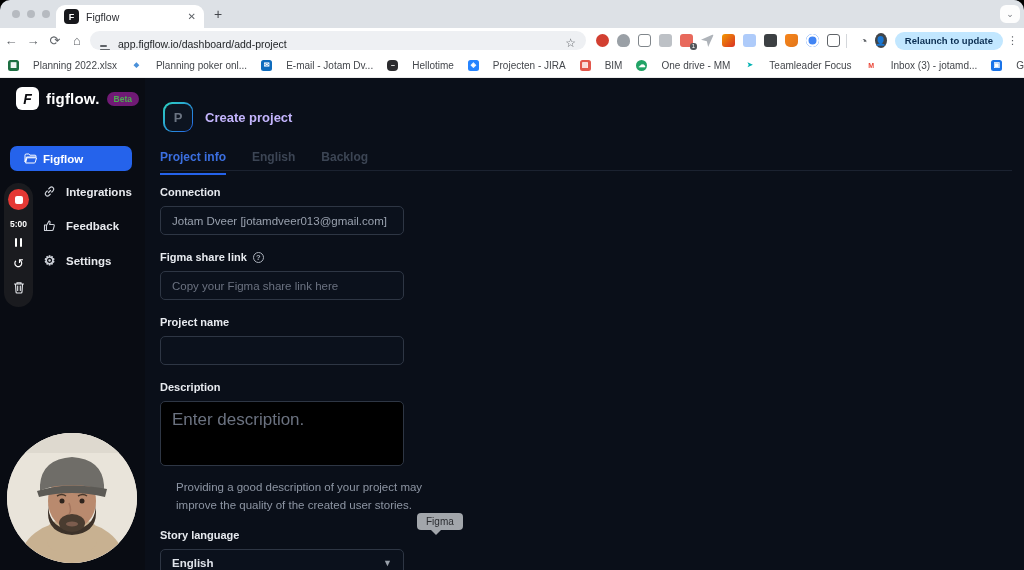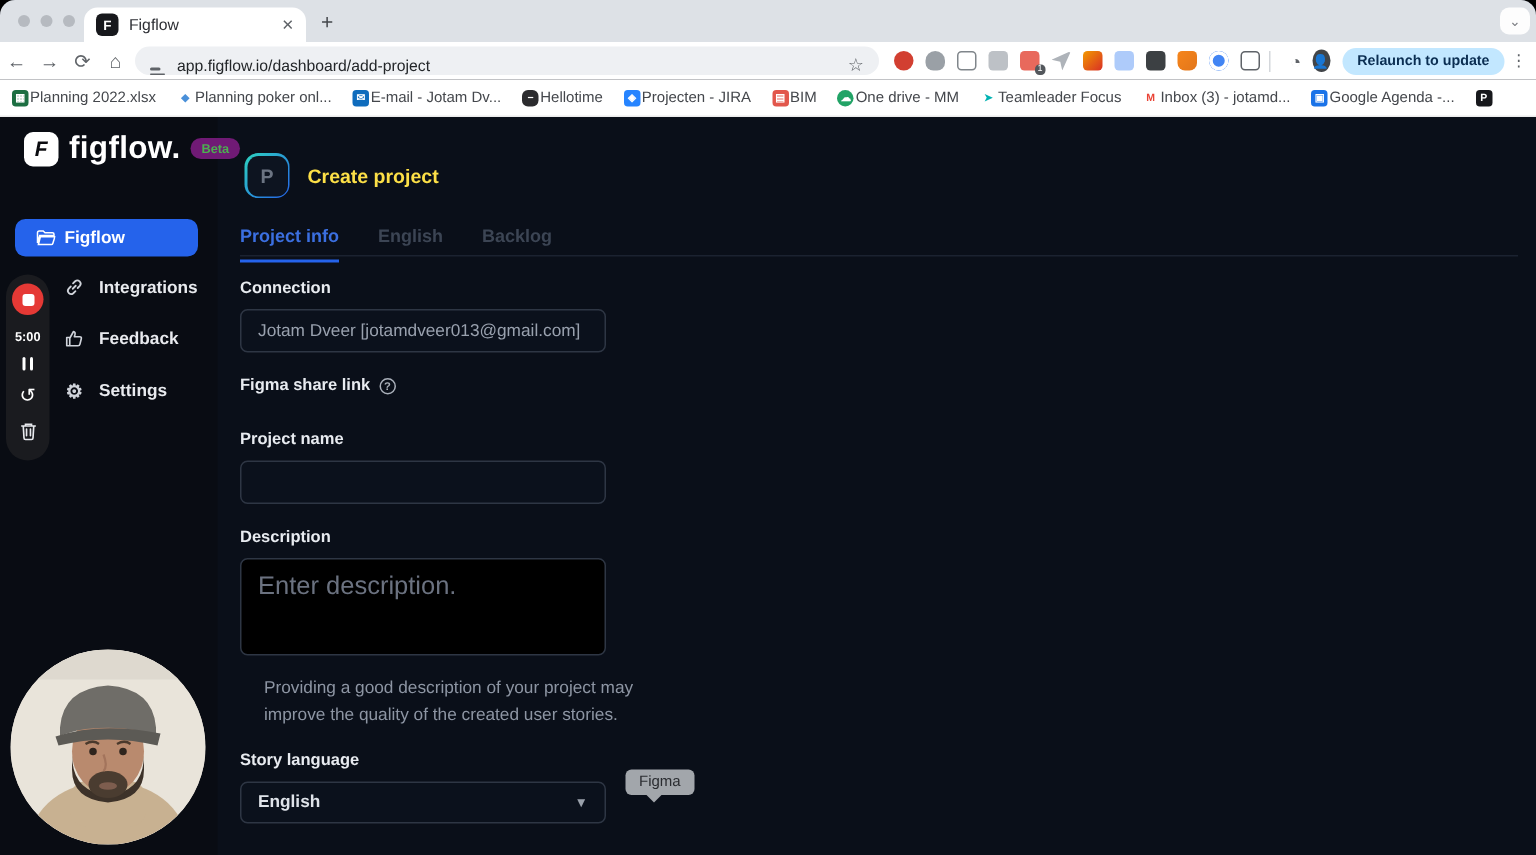--- a/index.html
+++ b/index.html
@@ -38,32 +38,32 @@
     font-size:6px; border-radius:3px; padding:0 2px; line-height:7px; }
   .chrome-sep { width:1px; height:14px; background:#d4d7db; margin:0 6px; }
   .avatar-chrome { width:15px; height:15px; border-radius:50%; background:#414549; color:#d9dbde;
     font-size:9px; display:flex; align-items:center; justify-content:center; }
   .relaunch { margin-left:8px; height:18px; background:#c2e7ff; color:#0b2e52; border-radius:9px;
     font-size:9.5px; display:flex; align-items:center; padding:0 10px; font-weight:600; white-space:nowrap; }
   .kebab { color:#5f6368; font-size:11px; margin:0 6px 0 4px; }
 
   .bookmarksbar { position:absolute; top:53px; left:0; right:0; height:25px; background:#fff;
     display:flex; align-items:center; padding:0 8px; gap:14px; border-bottom:1px solid #ececec; }
-  .bm { display:flex; align-items:center; gap:1px; font-size:10px; color:#44474c; white-space:nowrap; }
+  .bm { display:flex; align-items:center; gap:14px; font-size:10px; color:#44474c; white-space:nowrap; }
   .bm-ic { width:11px; height:11px; border-radius:2.5px; flex:none; display:flex; align-items:center;
     justify-content:center; color:#fff; font-size:7px; font-weight:bold; }
   .bm-spacer { flex:1; }
 
   
   .app { position:absolute; top:78px; left:0; right:0; bottom:0; background:#0a0f19; }
   .sidebar { position:absolute; top:0; left:0; bottom:0; width:145px; background:#090c13; }
   .logo-row { position:absolute; top:9px; left:16px; display:flex; align-items:center; gap:7px; }
   .logo-sq { width:23px; height:23px; background:#fff; border-radius:6px; color:#0b0c10;
     font-weight:bold; font-size:14px; display:flex; align-items:center; justify-content:center; font-style:italic; }
-  .logo-text { color:#fff; font-weight:bold; font-size:21px; letter-spacing:.2px; }
+  .logo-text { color:#fff; font-weight:bold; font-size:15px; letter-spacing:.2px; }
   .beta-badge { background:#701a75; color:#4caf50; font-size:8.5px; font-weight:bold;
     border-radius:8px; padding:2px 7px; }
   .nav-btn-active { position:absolute; left:10px; top:68px; width:122px; height:25px;
     background:var(--accent); border-radius:7px; display:flex; align-items:center; gap:9px;
     padding:0 0 0 33px; color:#fff; font-size:11.5px; font-weight:bold; }
   .side-item { position:absolute; left:43px; display:flex; align-items:center; gap:10px;
     color:#e8eaee; font-size:11.5px; font-weight:bold; }
   .side-ic { width:13px; display:inline-flex; justify-content:center; color:#cfd3da; }
   .webcam { position:absolute; left:7px; top:355px; width:130px; height:130px; border-radius:50%;
     overflow:hidden; background:#e7e2d8; }
@@ -80,21 +80,21 @@
   .restart-ic { margin-top:10px; color:#fff; font-size:13px; line-height:13px; }
   .trash-ic { margin-top:11px; }
 
   
   .main { position:absolute; left:145px; right:0; top:0; bottom:0; }
   .proj-head { position:absolute; left:18px; top:24px; display:flex; align-items:center; gap:12px; }
   .p-icon-outer { width:30px; height:30px; border-radius:9px; padding:1.5px;
     background:linear-gradient(135deg,#2dd4bf,#2563eb); }
   .p-icon-inner { width:100%; height:100%; border-radius:7.5px; background:#0d1420; color:#6b7482;
     font-size:13px; font-weight:bold; display:flex; align-items:center; justify-content:center; }
-  .page-title { color:#fde047; font-size:13px; font-weight:bold; }
+  .page-title { color:#c4b5fd; font-size:13px; font-weight:bold; }
 
   .tabs-row { position:absolute; left:15px; top:72px; display:flex; gap:26px; }
   .ptab { font-size:12px; font-weight:bold; color:#3c4554; padding-bottom:9px; }
   .ptab.active { color:#3b6fe0; border-bottom:2.5px solid #2563eb; }
   .tabs-divider { position:absolute; left:15px; right:12px; top:92px; height:1px; background:#1b2230; }
 
   .form { position:absolute; left:15px; top:108px; width:250px; }
   .f-label { color:#e8ebf0; font-size:11px; font-weight:bold; display:flex; align-items:center; gap:6px; }
   .q-circle { width:11px; height:11px; border:1px solid #aab0ba; border-radius:50%; color:#aab0ba;
     font-size:7.5px; font-weight:bold; display:inline-flex; align-items:center; justify-content:center; }
@@ -316,20 +316,21 @@
           </div>
         <div class="lbl-gap"></div>
         <input class="f-input" value="Jotam Dveer [jotamdveer013@gmail.com]" style="">
         <div class="gap16"></div>
 
         <div class="f-label">
           <span>Figma share link</span>
           <span class="q-circle">?</span>
         </div>
         <div class="lbl-gap"></div>
+        <input class="f-input" placeholder="Copy your Figma share link here" style="">
         <div class="gap16"></div>
 
         <div class="f-label">
             <span>Project name</span>
           </div>
         <div class="lbl-gap"></div>
         <input class="f-input" value="" style="">
         <div class="gap16"></div>
 
         <div class="f-label">

